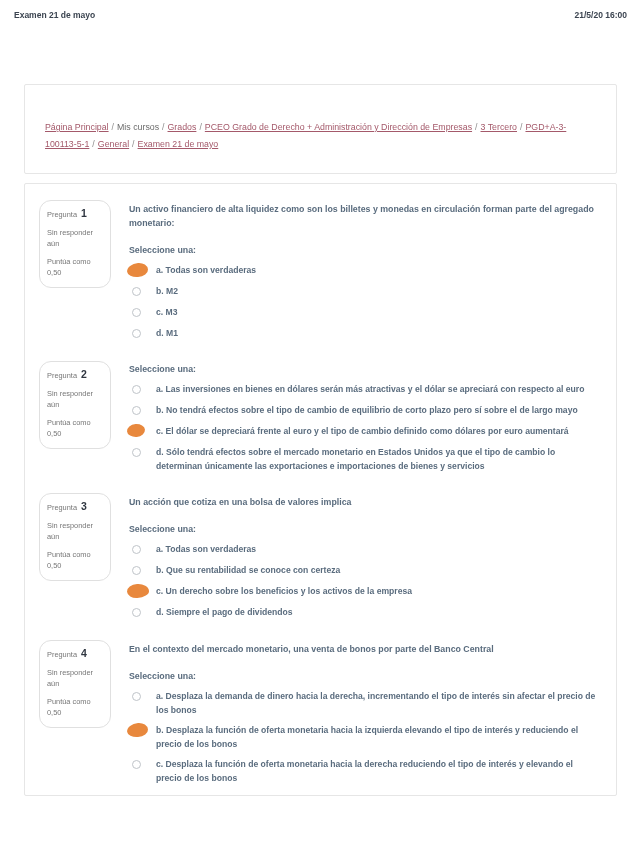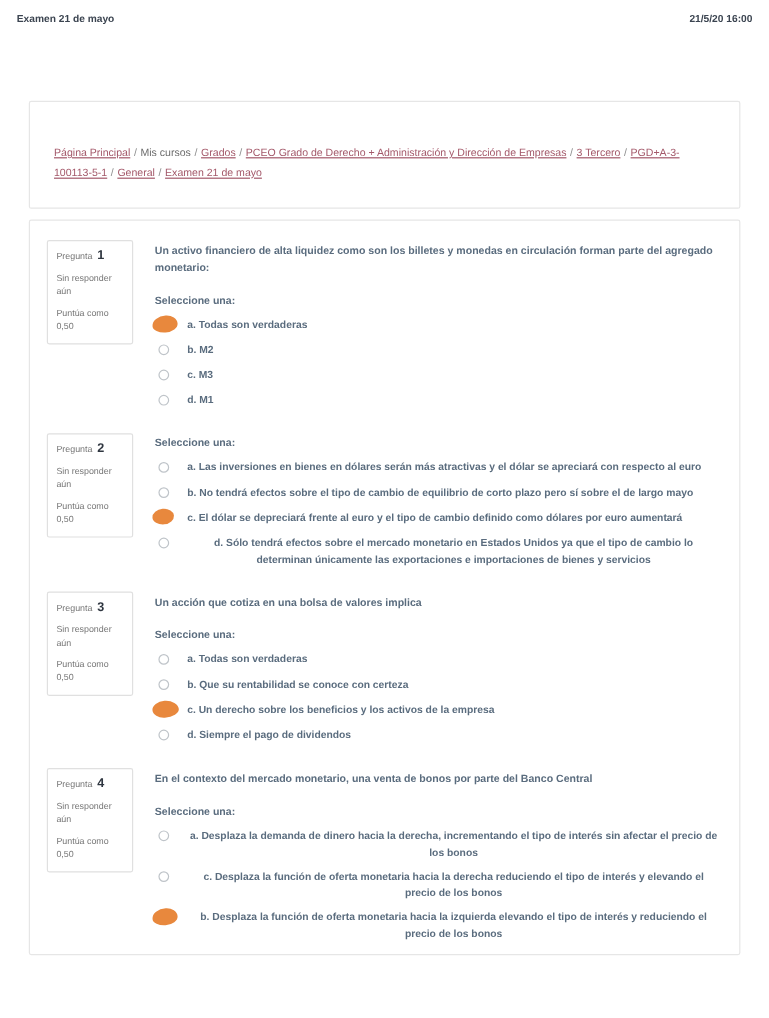--- a/index.html
+++ b/index.html
@@ -56,21 +56,21 @@
     display: flex;
     align-items: flex-start;
     padding: 10px 16px 10px 14px;
   }
 
   
   .qinfo {
     width: 72px;
     min-width: 72px;
     border: 1px solid #e0e0e0;
-    border-radius: 2px;
+    border-radius: 12px;
     padding: 7px 7px 8px 7px;
     margin-right: 18px;
     background: #fff;
   }
   .qinfo-line {
     font-size: 7.4px;
     color: #767676;
     line-height: 11.5px;
     margin-bottom: 6px;
   }
@@ -134,21 +134,20 @@
   }
   .blob.b2 { width: 18px; height: 13px; border-radius: 50% 50% 48% 52% / 52% 48% 52% 48%; }
   .blob.b3 { width: 22px; height: 14px; border-radius: 48% 52% 55% 45% / 50% 55% 45% 50%; }
 
   .atext {
     font-size: 8.6px;
     line-height: 13.5px;
     color: #5a6c7e;
     padding-left: 5px;
     max-width: 462px;
-    text-align: center;
   }
 </style>
 </head>
 <body>
 
 <div class="page-header">
   <span>Examen 21 de mayo</span>
   <span class="hdr-right">21/5/20 16:00</span>
 </div>
 
@@ -283,27 +282,27 @@
           <div class="answers">
             <div class="answer">
               <div class="radio-slot">
                 <div class="radio"></div>
               </div>
               <div class="atext">a. Desplaza la demanda de dinero hacia la derecha, incrementando el tipo de interés sin afectar el precio de los bonos</div>
             </div>
             <div class="answer">
               <div class="radio-slot">
                 <div class="radio"></div>
+                <div class="blob b1"></div>
+              </div>
+              <div class="atext">b. Desplaza la función de oferta monetaria hacia la izquierda elevando el tipo de interés y reduciendo el precio de los bonos</div>
+            </div>
+            <div class="answer">
+              <div class="radio-slot">
+                <div class="radio"></div>
               </div>
               <div class="atext">c. Desplaza la función de oferta monetaria hacia la derecha reduciendo el tipo de interés y elevando el precio de los bonos</div>
-            </div>
-            <div class="answer">
-              <div class="radio-slot">
-                <div class="radio"></div>
-                <div class="blob b1"></div>
-              </div>
-              <div class="atext">b. Desplaza la función de oferta monetaria hacia la izquierda elevando el tipo de interés y reduciendo el precio de los bonos</div>
             </div>
           </div>
         </div>
       </div>
     </div>
 </div>
 
 </body></html>

